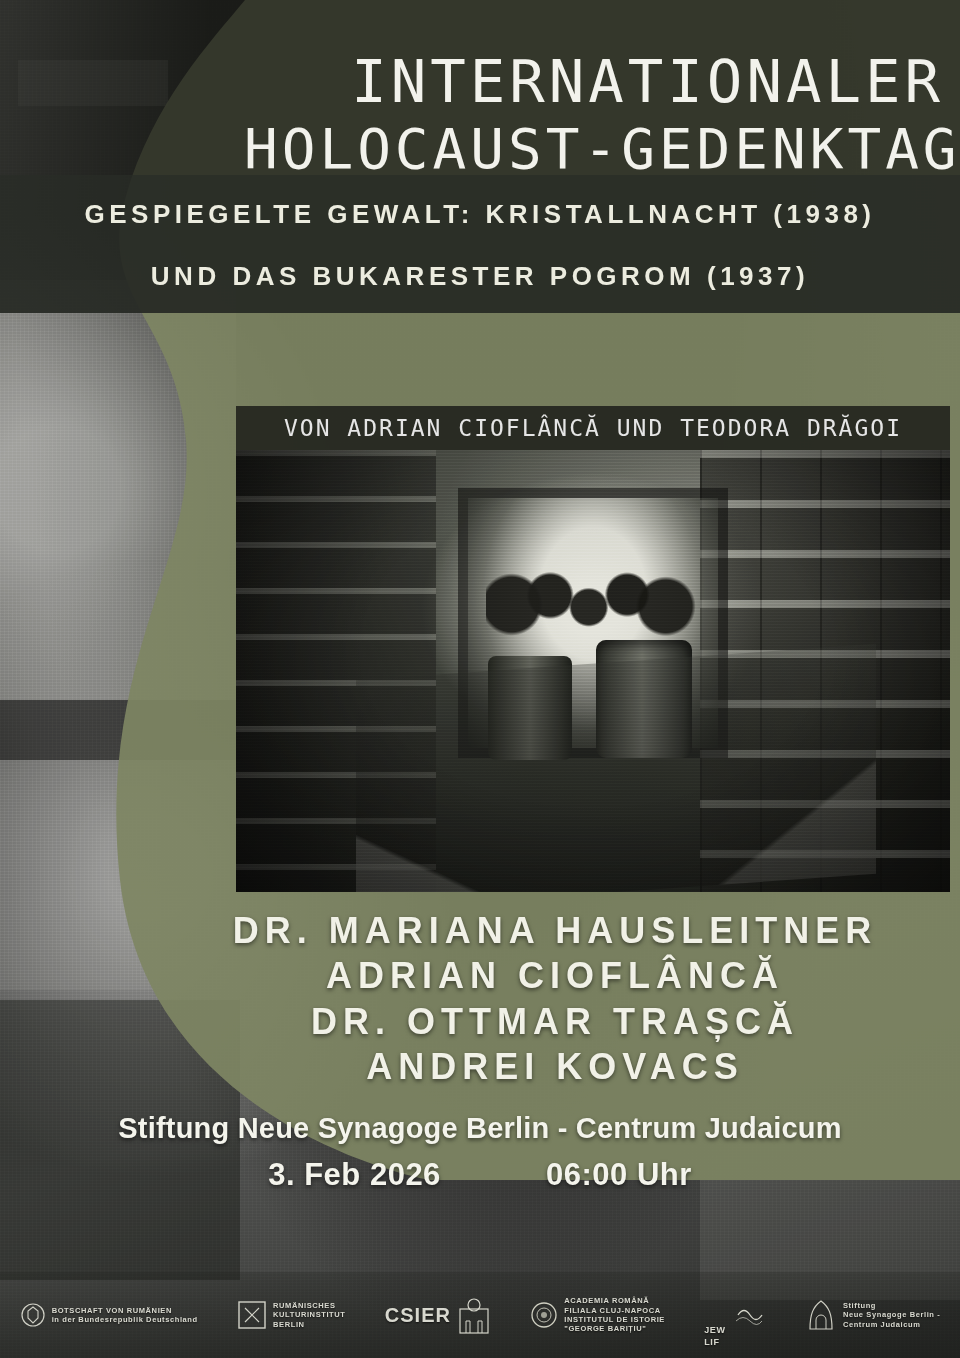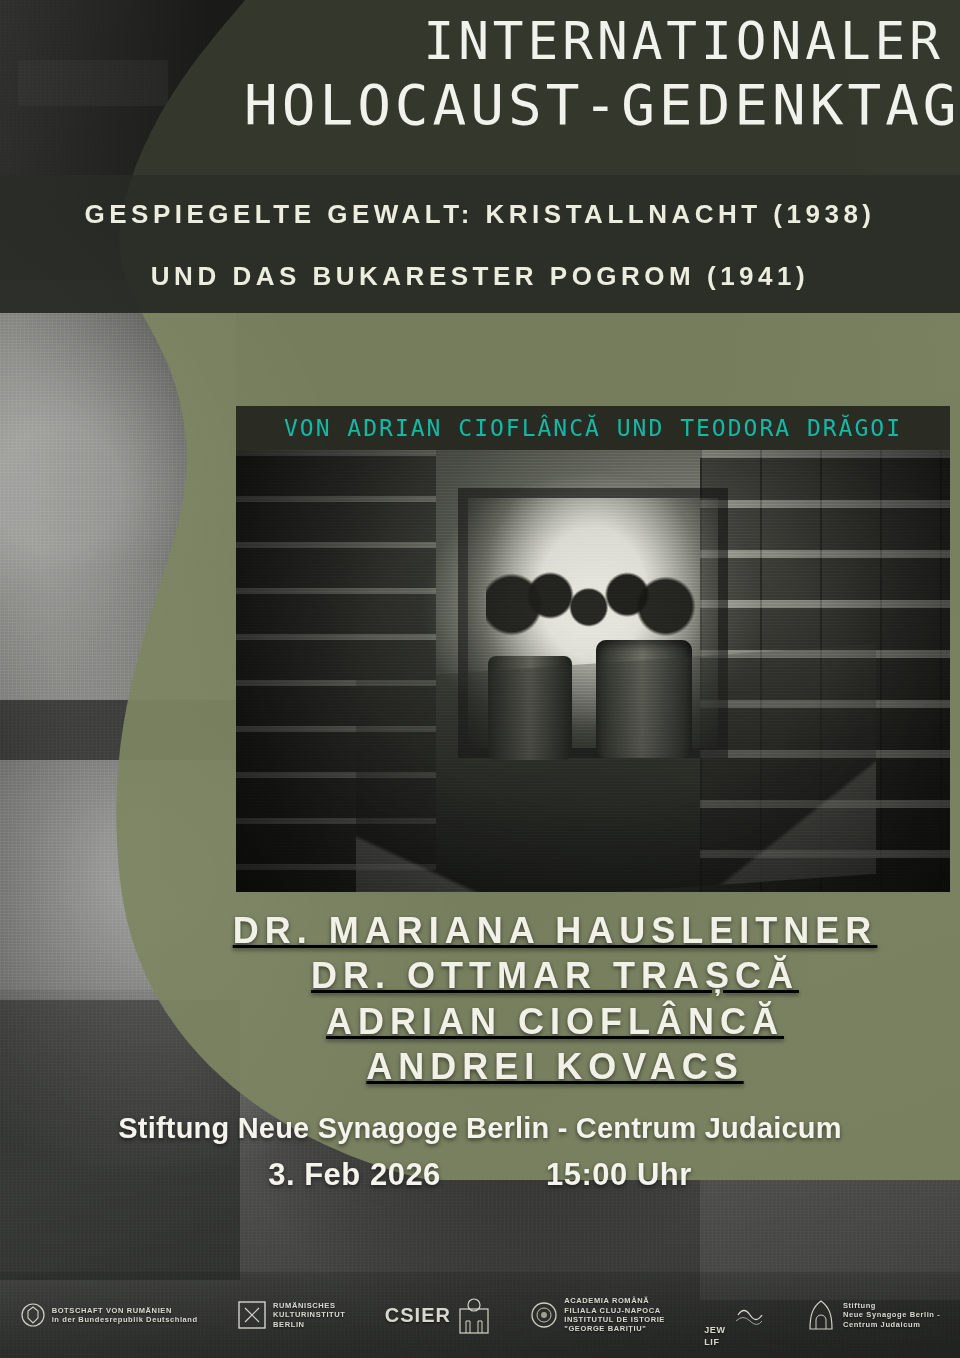--- a/index.html
+++ b/index.html
@@ -77,21 +77,21 @@
     z-index: 6;
   }
   .title-line1, .title-line2 {
     color: #f2f2ec;
     font-family: "DejaVu Sans Mono", monospace;
     font-weight: 400;
     letter-spacing: 4px;
     line-height: 1.0;
     white-space: nowrap;
   }
-  .title-line1 { font-size: 51px; }
+  .title-line1 { font-size: 59px; margin-top: 36px; }
   .title-line2 { font-size: 56px; margin-top: 10px; }
 
   
   .subtitle-band {
     position: absolute;
     left: 0;
     top: 175px;
     width: 960px;
     height: 138px;
     background: rgba(38,41,35,0.93);
@@ -130,21 +130,21 @@
   .authors-band {
     position: absolute;
     left: 236px;
     top: 406px;
     width: 714px;
     height: 44px;
     background: rgba(24,26,22,0.82);
     z-index: 6;
   }
   .authors-band .au {
-    color: #14b8a6;
+    color: #e5e5e5;
     font-family: "DejaVu Sans Mono", monospace;
     font-size: 23px;
     letter-spacing: 2px;
     text-align: center;
     line-height: 44px;
     white-space: nowrap;
   }
 
   
   .photo {
@@ -234,21 +234,20 @@
   }
 
   
   .speakers {
     position: absolute;
     left: 160px;
     top: 908px;
     width: 790px;
     text-align: center;
     z-index: 6;
-    text-decoration: underline;
   }
   .speakers div {
     color: #f1f1e7;
     font-size: 36px;
     font-weight: bold;
     letter-spacing: 6px;
     line-height: 1.26;
     white-space: nowrap;
     text-shadow: 0 2px 4px rgba(0,0,0,0.5);
   }
@@ -344,21 +343,21 @@
   </svg>
 
   <div class="title-band"></div>
   <div class="title-wrap">
     <div class="title-line1">INTERNATIONALER</div>
     <div class="title-line2">HOLOCAUST-GEDENKTAG</div>
   </div>
 
   <div class="subtitle-band">
     <div class="st">GESPIEGELTE GEWALT: KRISTALLNACHT (1938)</div>
-    <div class="st st2">UND DAS BUKARESTER POGROM (1941)</div>
+    <div class="st st2">UND DAS BUKARESTER POGROM (1937)</div>
   </div>
 
 
   <div class="authors-band">
     <div class="au">VON ADRIAN CIOFLÂNCĂ UND TEODORA DRĂGOI</div>
   </div>
 
   <div class="photo">
     <div class="layer base"></div>
     <div class="shelf-l"></div>
@@ -367,30 +366,30 @@
     <div class="crowd"></div>
     <div class="barrel"></div>
     <div class="barrel2"></div>
     <div class="debris"></div>
     <div class="layer vignette"></div>
     <div class="layer grain"></div>
   </div>
 
   <div class="speakers">
     <div>DR. MARIANA HAUSLEITNER</div>
+    <div>ADRIAN CIOFLÂNCĂ</div>
     <div>DR. OTTMAR TRAȘCĂ</div>
-    <div>ADRIAN CIOFLÂNCĂ</div>
     <div>ANDREI KOVACS</div>
   </div>
 
   <div class="venue">
     <div class="v-name">Stiftung Neue Synagoge Berlin - Centrum Judaicum</div>
     <div class="v-row">
       <span class="date">3. Feb 2026</span>
-      <span>15:00 Uhr</span>
+      <span>06:00 Uhr</span>
     </div>
   </div>
 
   <div class="logo-strip">
 
     <div class="logo">
       <svg class="mark" width="26" height="26" viewBox="0 0 26 26">
         <circle cx="13" cy="13" r="11" fill="none" stroke="#ddddd2" stroke-width="1.2"></circle>
         <path d="M13 5 l5 4 v7 l-5 5 -5 -5 v-7 z" fill="none" stroke="#ddddd2" stroke-width="1.1"></path>
       </svg>

